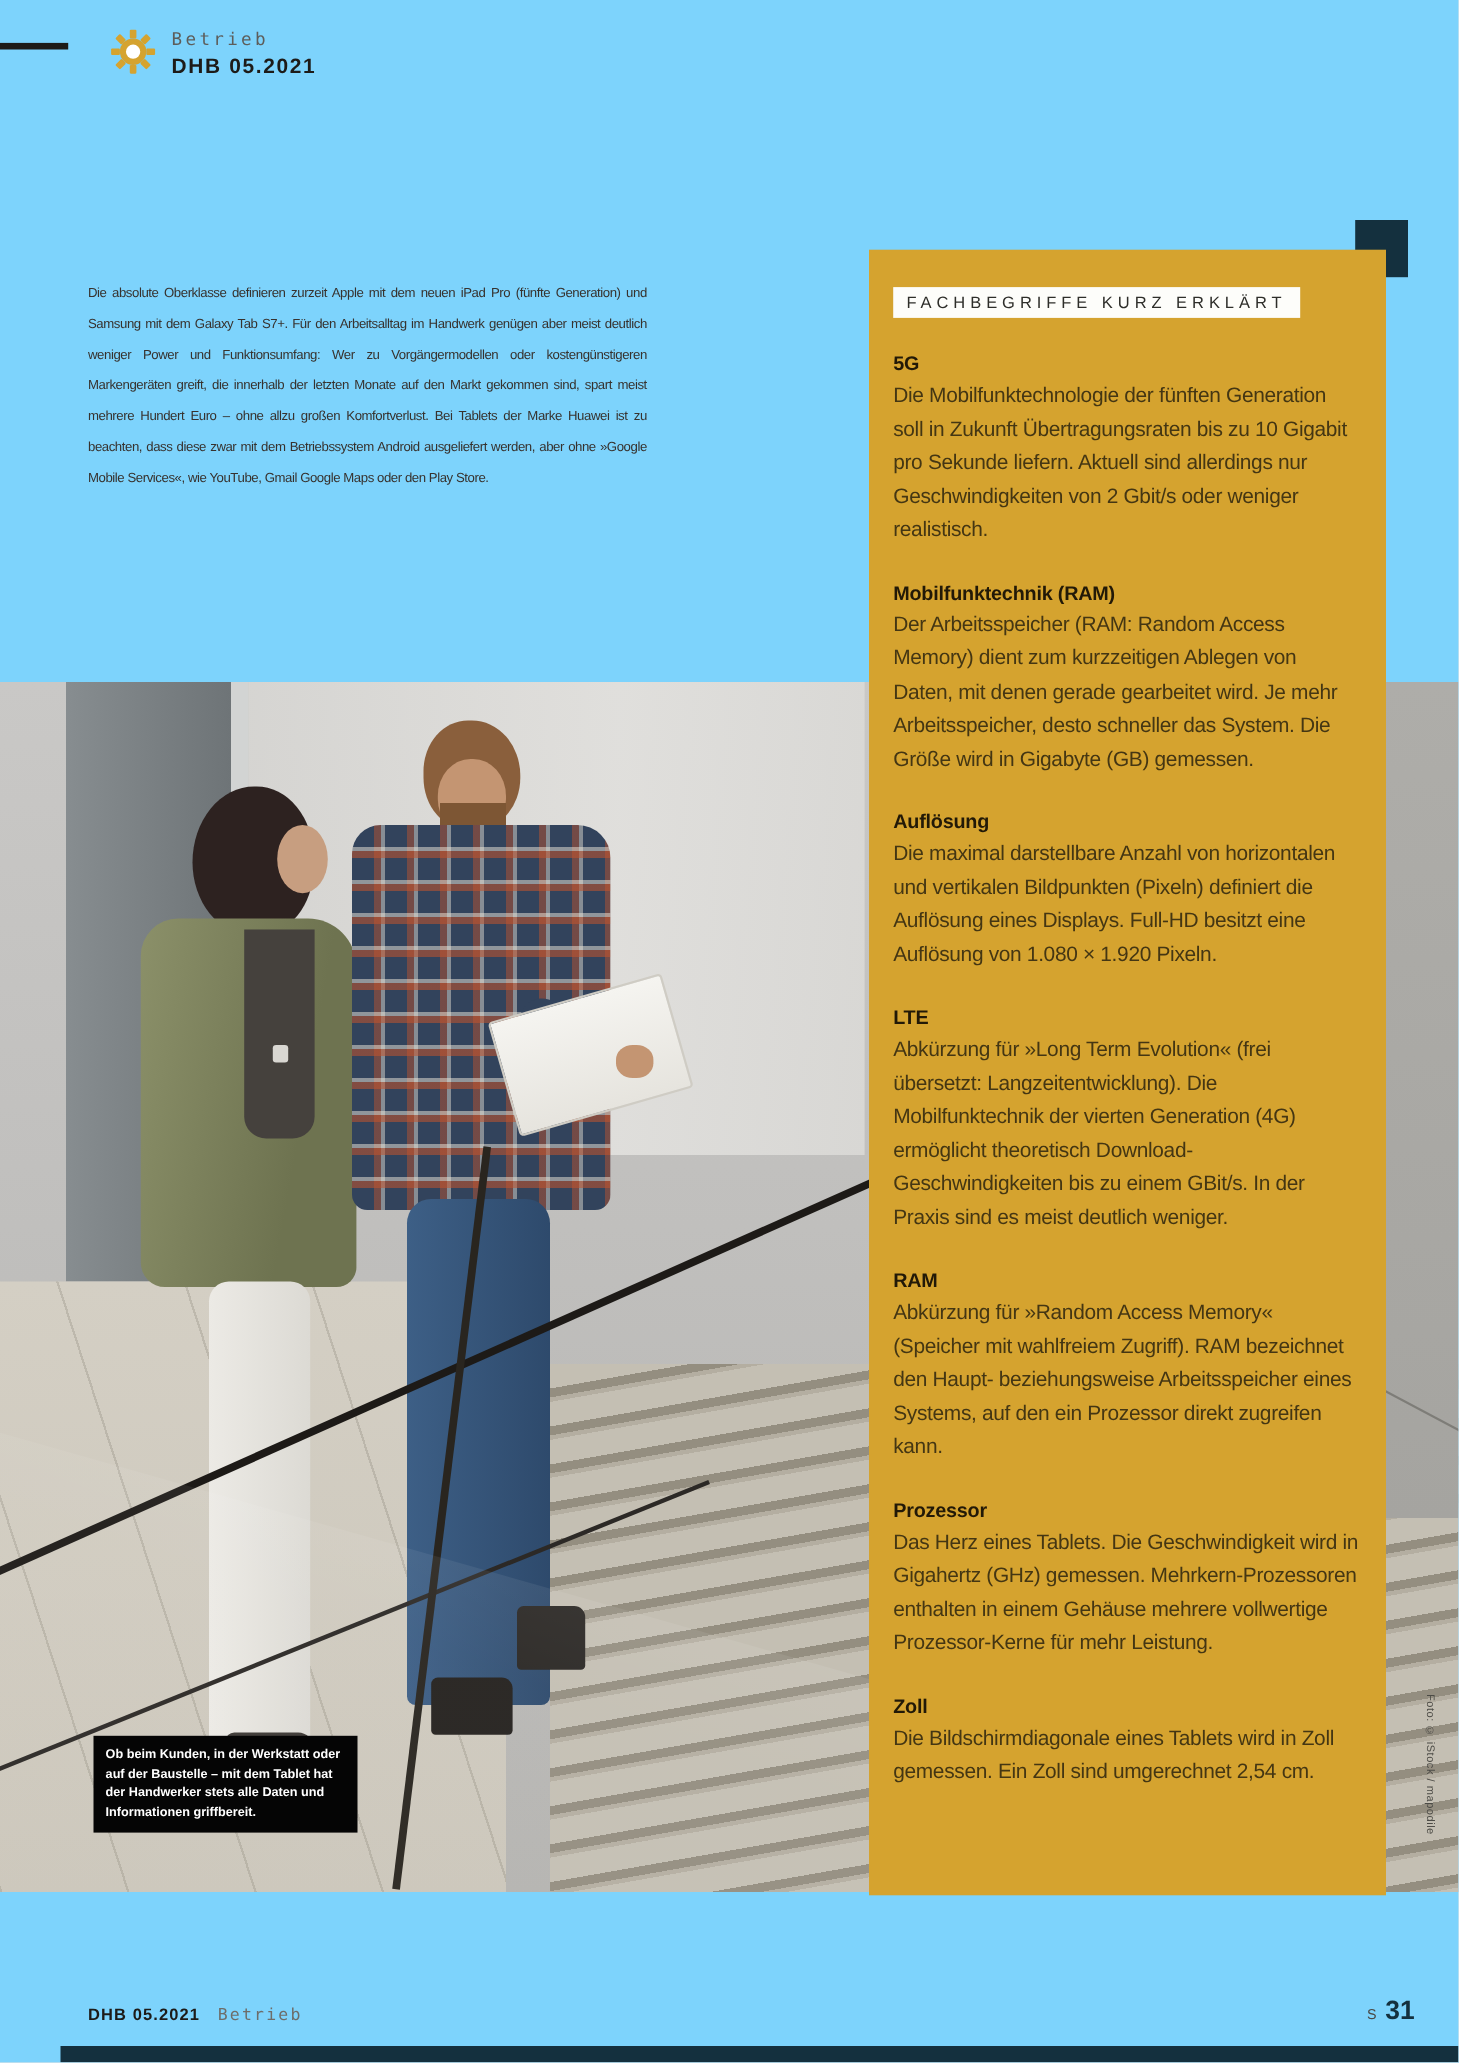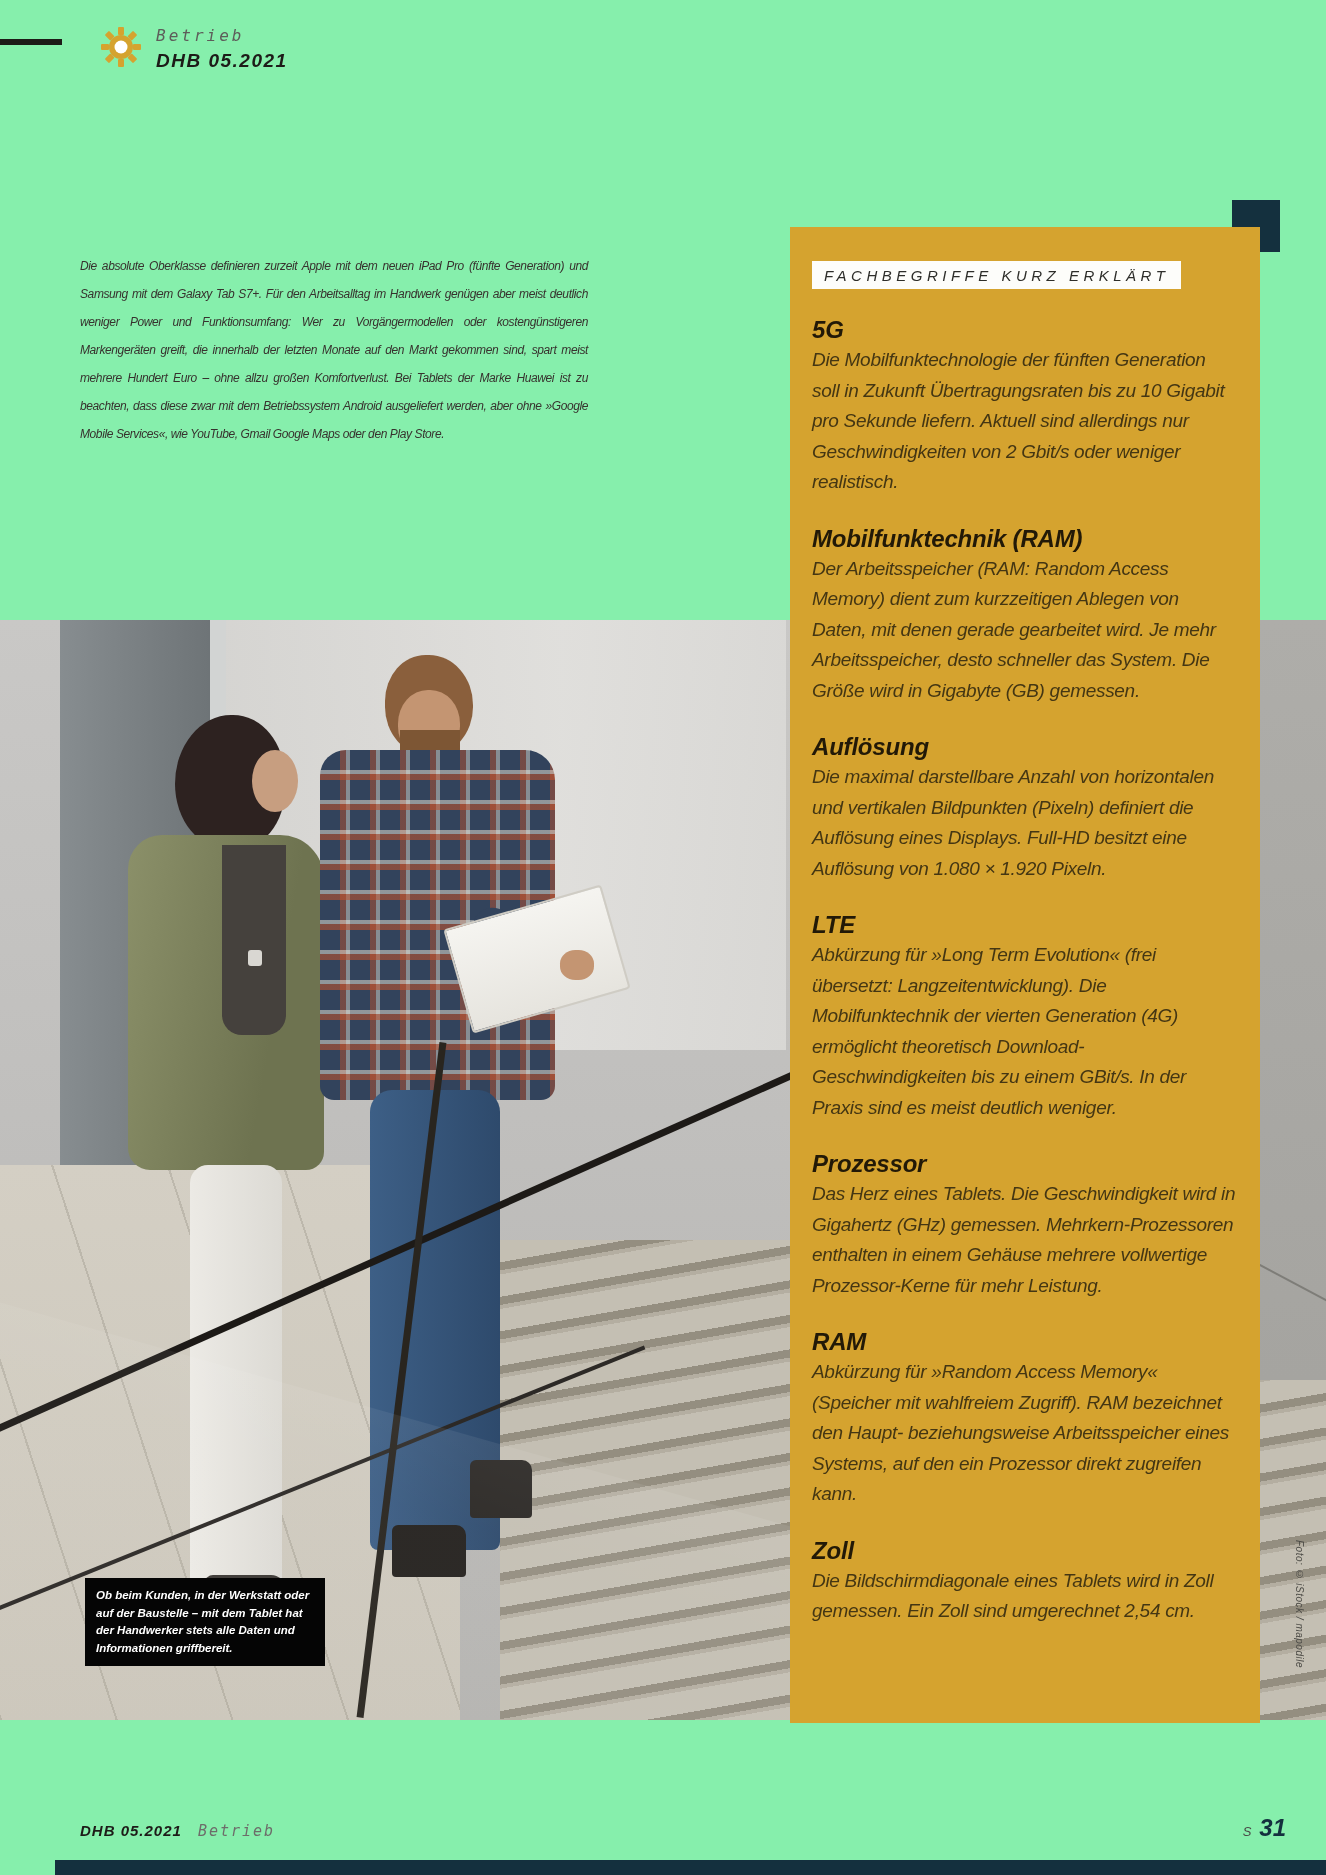--- a/index.html
+++ b/index.html
@@ -1,17 +1,17 @@
 <!DOCTYPE html>
 <html lang="de"><head>
 <meta charset="utf-8">
 <style>
   html,body{margin:0;padding:0;background:#e8e8e8;}
-  .page{position:relative;width:1326px;height:1875px;background:#86efac;overflow:hidden;
-        font-family:"Liberation Sans", sans-serif;color:#37322e;margin:0 auto;font-style:italic;}
+  .page{position:relative;width:1326px;height:1875px;background:#7dd3fc;overflow:hidden;
+        font-family:"Liberation Sans", sans-serif;color:#37322e;margin:0 auto;}
 
   
   .top-tick{position:absolute;left:0;top:39px;width:62px;height:6px;background:#1d1b18;}
   .kicker{position:absolute;left:100px;top:26px;display:flex;align-items:flex-start;gap:14px;}
   .kicker .txt{display:flex;flex-direction:column;}
   .kicker-section{font-family:"DejaVu Sans Mono", monospace;font-size:16px;letter-spacing:3px;color:#5d5d5a;line-height:20px;}
   .kicker-issue{font-size:19px;font-weight:bold;letter-spacing:1.5px;color:#1d1b18;line-height:24px;margin-top:3px;}
 
   
   .article{position:absolute;left:80px;top:240px;width:508px;font-size:12px;line-height:28px;
@@ -65,21 +65,21 @@
   .glass{left:0;top:520px;width:900px;height:580px;background:linear-gradient(200deg,rgba(255,255,255,.20),rgba(255,255,255,.04) 60%);
          clip-path:polygon(0 28%,100% 72%,100% 100%,0 100%);}
 
   
   .glossary{position:absolute;left:790px;top:227px;width:470px;height:1496px;background:#d5a32f;z-index:2;
             padding:34px 24px 0 22px;box-sizing:border-box;overflow:hidden;}
   .navy-corner{position:absolute;left:1232px;top:200px;width:48px;height:52px;background:#14303e;z-index:1;}
   .glossary-label{display:inline-block;background:#fdfdfa;color:#2e2e2a;font-size:15px;letter-spacing:4.5px;
                   padding:6px 12px 5px 12px;margin-bottom:26px;white-space:nowrap;}
   .entry{margin-bottom:26px;}
-  .entry .term{font-weight:bold;font-size:24px;line-height:30px;color:#221907;letter-spacing:-0.2px;}
+  .entry .term{font-weight:bold;font-size:18px;line-height:30px;color:#221907;letter-spacing:-0.2px;}
   .entry .definition{font-size:19px;line-height:30.5px;color:#443613;letter-spacing:-0.3px;}
 
   
   .caption{position:absolute;left:85px;top:1578px;width:218px;background:#050505;color:#ffffff;
            font-size:11.5px;font-weight:bold;line-height:17.5px;padding:9px 11px;z-index:3;}
   .credit{position:absolute;left:1294px;top:1540px;writing-mode:vertical-rl;font-size:10px;color:#4c4b46;
           letter-spacing:.5px;z-index:3;}
 
   
   .footer-left{position:absolute;left:80px;top:1822px;display:flex;align-items:baseline;gap:16px;}
@@ -167,26 +167,26 @@
     </div>
     <div class="entry">
       <div class="term">Auflösung</div>
       <div class="definition">Die maximal darstellbare Anzahl von horizontalen und vertikalen Bildpunkten (Pixeln) definiert die Auflösung eines Displays. Full-HD besitzt eine Auflösung von 1.080 × 1.920 Pixeln.</div>
     </div>
     <div class="entry">
       <div class="term">LTE</div>
       <div class="definition">Abkürzung für »Long Term Evolution« (frei übersetzt: Langzeitentwicklung). Die Mobilfunktechnik der vierten Generation (4G) ermöglicht theoretisch Download-Geschwindigkeiten bis zu einem GBit/s. In der Praxis sind es meist deutlich weniger.</div>
     </div>
     <div class="entry">
+      <div class="term">RAM</div>
+      <div class="definition">Abkürzung für »Random Access Memory« (Speicher mit wahlfreiem Zugriff). RAM bezeichnet den Haupt- beziehungsweise Arbeitsspeicher eines Systems, auf den ein Prozessor direkt zugreifen kann.</div>
+    </div>
+    <div class="entry">
       <div class="term">Prozessor</div>
       <div class="definition">Das Herz eines Tablets. Die Geschwindigkeit wird in Gigahertz (GHz) gemessen. Mehrkern-Prozessoren enthalten in einem Gehäuse mehrere vollwertige Prozessor-Kerne für mehr Leistung.</div>
-    </div>
-    <div class="entry">
-      <div class="term">RAM</div>
-      <div class="definition">Abkürzung für »Random Access Memory« (Speicher mit wahlfreiem Zugriff). RAM bezeichnet den Haupt- beziehungsweise Arbeitsspeicher eines Systems, auf den ein Prozessor direkt zugreifen kann.</div>
     </div>
     <div class="entry">
       <div class="term">Zoll</div>
       <div class="definition">Die Bildschirmdiagonale eines Tablets wird in Zoll gemessen. Ein Zoll sind umgerechnet 2,54 cm.</div>
     </div>
   </aside>
 
   <div class="caption">Ob beim Kunden, in der Werkstatt oder auf der Baustelle – mit dem Tablet hat der Handwerker stets alle Daten und Informationen griffbereit.</div>
   <div class="credit">Foto: © iStock / mapodile</div>
 

